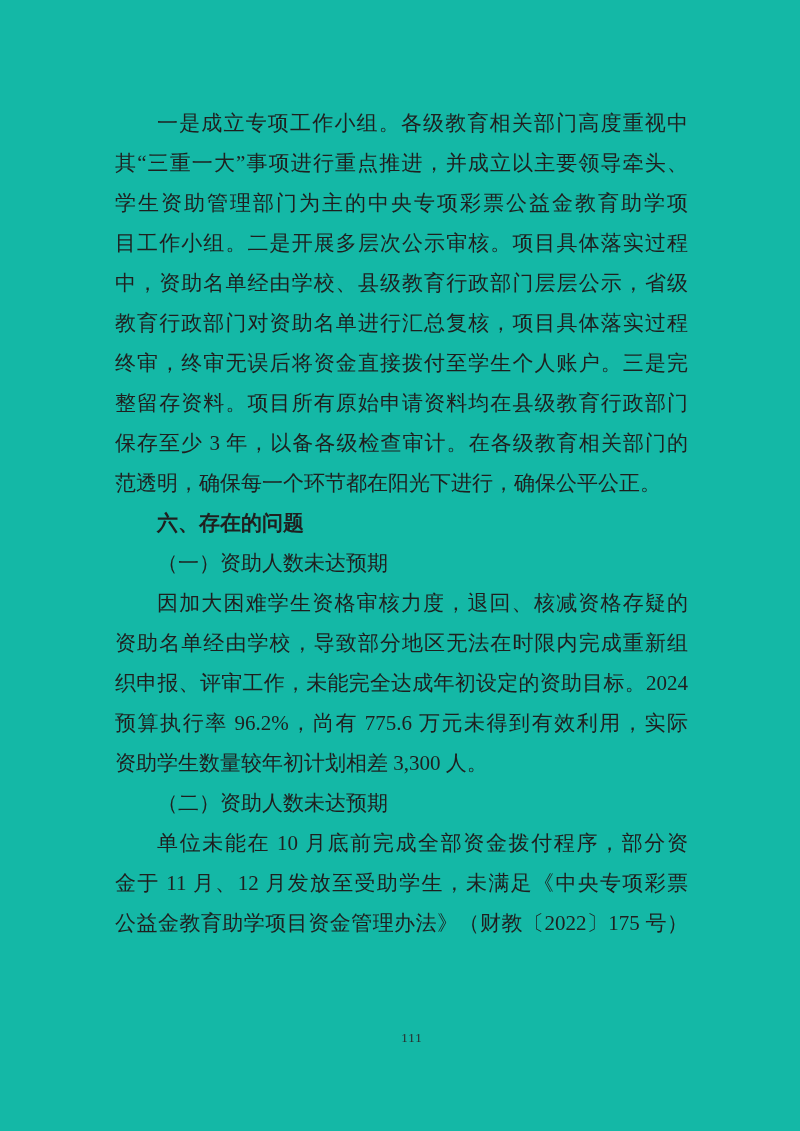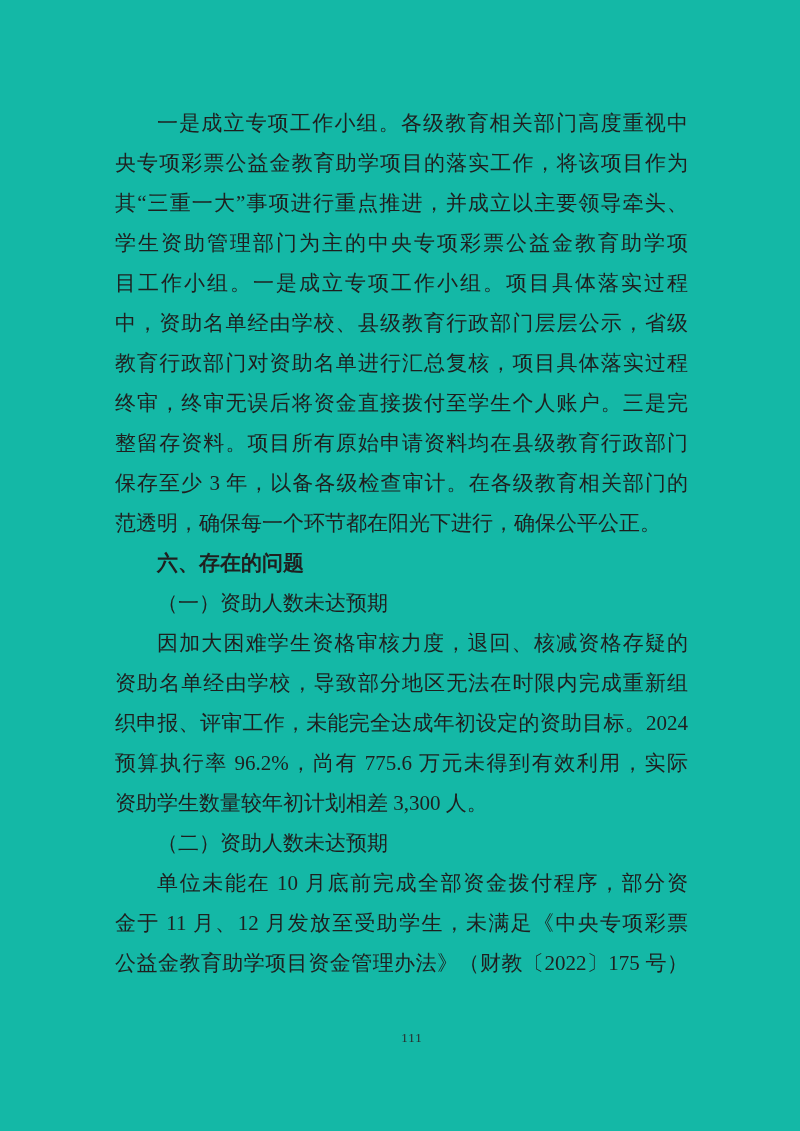--- a/index.html
+++ b/index.html
@@ -53,24 +53,23 @@
     font-family: "Liberation Serif", "DejaVu Serif", serif;
     margin-left: 24px;
   }
 </style>
 </head>
 <body>
 
 <div class="page">
   <div class="content">
     <div class="ln j i">一是成立专项工作小组。各级教育相关部门高度重视中</div>
-    <div class="ln j">央专项彩票公益金教育助学项目的落实工作，将该项目作为</div>
     <div class="ln j">其“三重一大”事项进行重点推进，并成立以主要领导牵头、</div>
     <div class="ln j">学生资助管理部门为主的中央专项彩票公益金教育助学项</div>
-    <div class="ln j">目工作小组。一是成立专项工作小组。项目具体落实过程</div>
+    <div class="ln j">目工作小组。二是开展多层次公示审核。项目具体落实过程</div>
     <div class="ln j">中，资助名单经由学校、县级教育行政部门层层公示，省级</div>
     <div class="ln j">教育行政部门对资助名单进行汇总复核，项目具体落实过程</div>
     <div class="ln j">终审，终审无误后将资金直接拨付至学生个人账户。三是完</div>
     <div class="ln j">整留存资料。项目所有原始申请资料均在县级教育行政部门</div>
     <div class="ln j">保存至少 3 年，以备各级检查审计。在各级教育相关部门的</div>
     <div class="ln">范透明，确保每一个环节都在阳光下进行，确保公平公正。</div>
     <div class="ln h">六、存在的问题</div>
     <div class="ln s">（一）资助人数未达预期</div>
     <div class="ln j i">因加大困难学生资格审核力度，退回、核减资格存疑的</div>
     <div class="ln j">资助名单经由学校，导致部分地区无法在时限内完成重新组</div>

